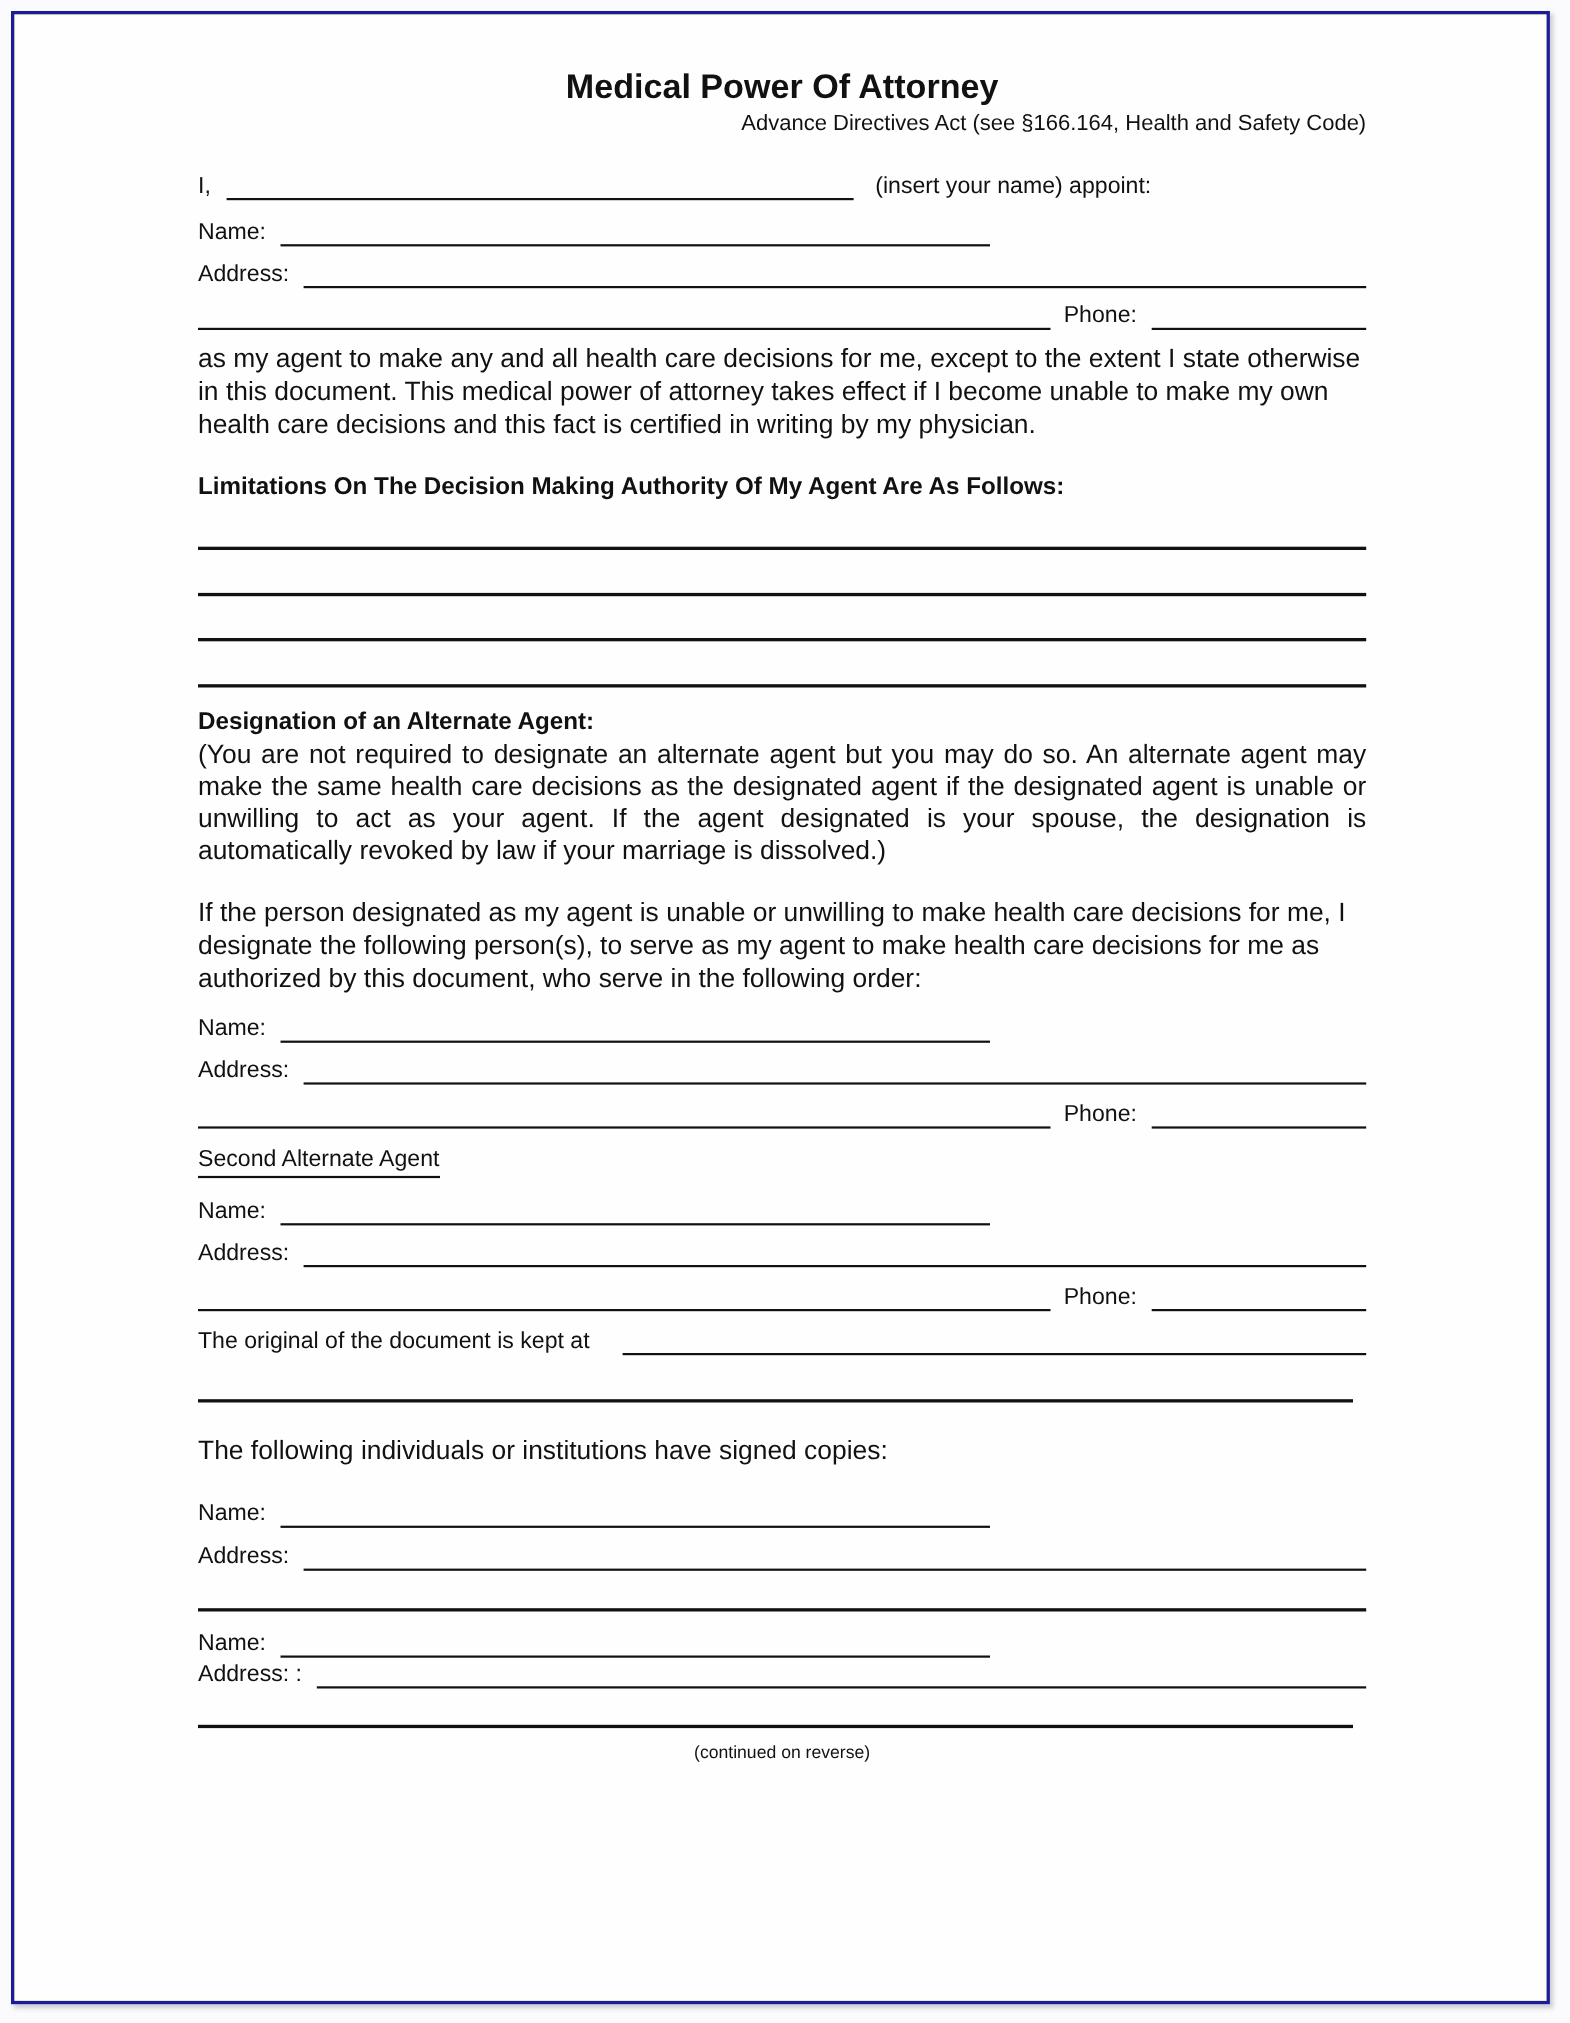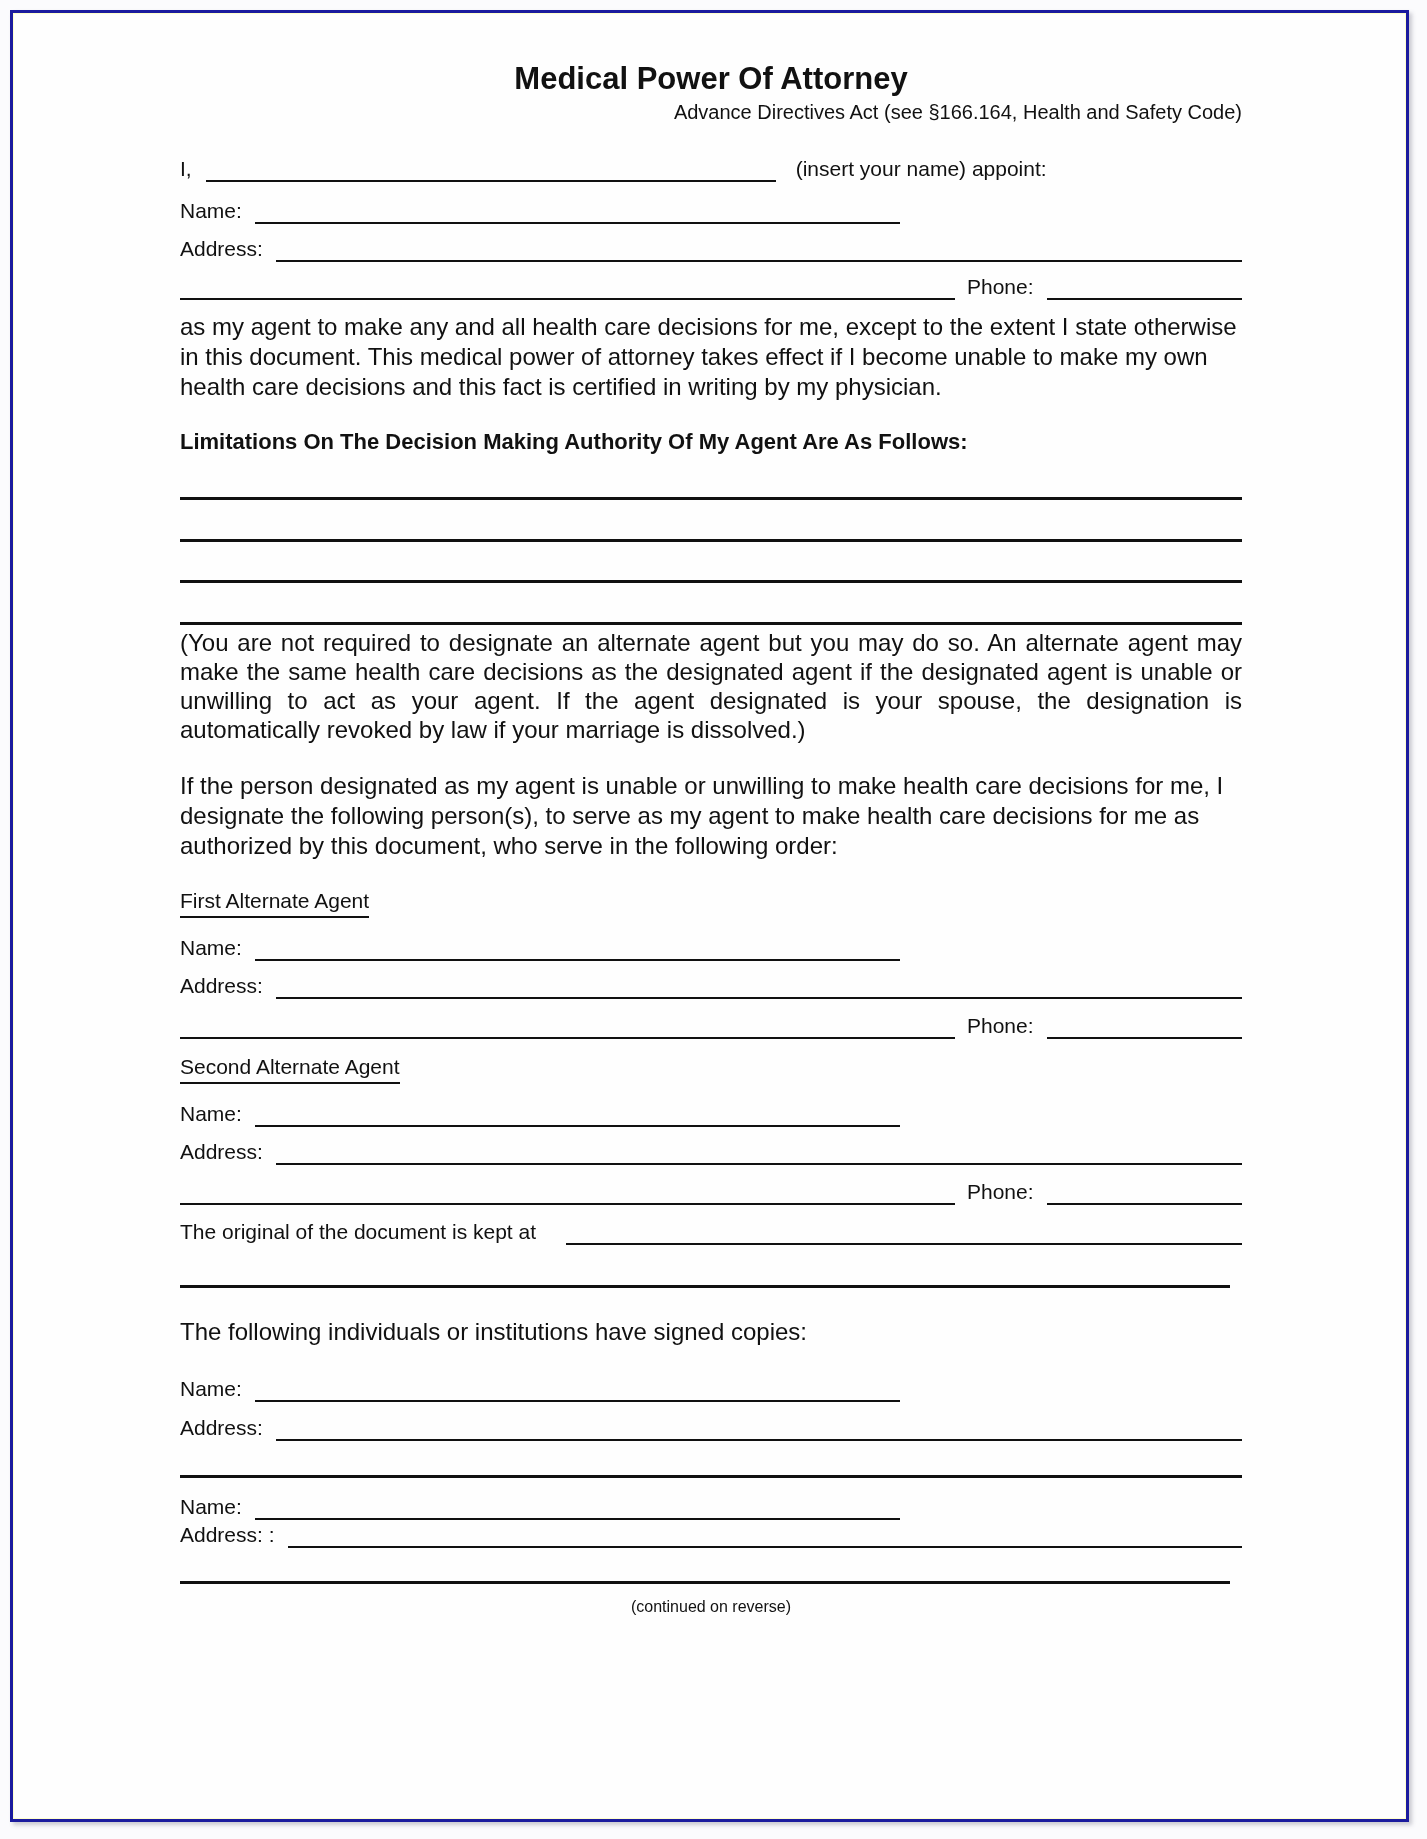--- a/index.html
+++ b/index.html
@@ -75,27 +75,25 @@
 
     <div class="para" style="margin-top:12px;">as my agent to make any and all health care decisions for me, except to the extent I state otherwise in this document.  This medical power of attorney takes effect if I become unable to make my own health care decisions and this fact is certified in writing by my physician.</div>
 
     <div class="sec-heading" style="margin-top:27px;">Limitations On The Decision Making Authority Of My Agent Are As Follows:</div>
 
     <div class="bl" style="height:42px;"></div>
     <div class="bl" style="height:39px;"></div>
     <div class="bl" style="height:38px;"></div>
     <div class="bl" style="height:39px;"></div>
 
+    <div class="sec-heading" style="margin-top:18px;">Designation of an Alternate Agent:</div>
     <div class="para just" style="margin-top:3px;line-height:29px;">(You are not required to designate an alternate agent but you may do so.  An alternate agent may make the same health care decisions as the designated agent if the designated agent is unable or unwilling to act as your agent.  If the agent designated is your spouse, the designation is automatically revoked by law if your marriage is dissolved.)</div>
 
     <div class="para" style="margin-top:27px;">If the person designated as my agent is unable or unwilling to make health care decisions for me, I designate the following person(s), to serve as my agent to make health care decisions for me as authorized by this document, who serve in the following order:</div>
 
-    <div style="margin-top:26px;">
-      <span class="u-head">First Alternate Agent</span>
-    </div>
 
     <div class="row" style="margin-top:15px;">
       <span class="lbl">Name:</span>
       <span class="f" style="width:645px;margin-left:13px;"></span>
     </div>
     <div class="row" style="margin-top:10px;">
       <span class="lbl">Address:</span>
       <span class="f" style="flex:1;margin-left:13px;"></span>
     </div>
     <div class="row" style="margin-top:12px;">

